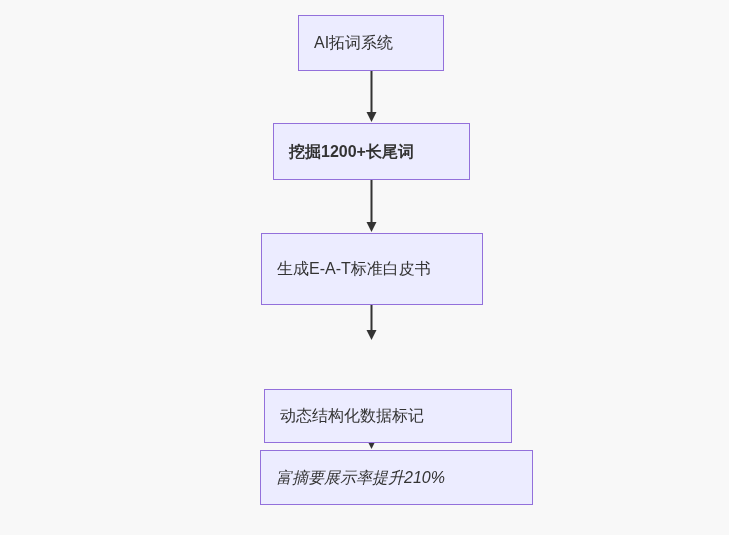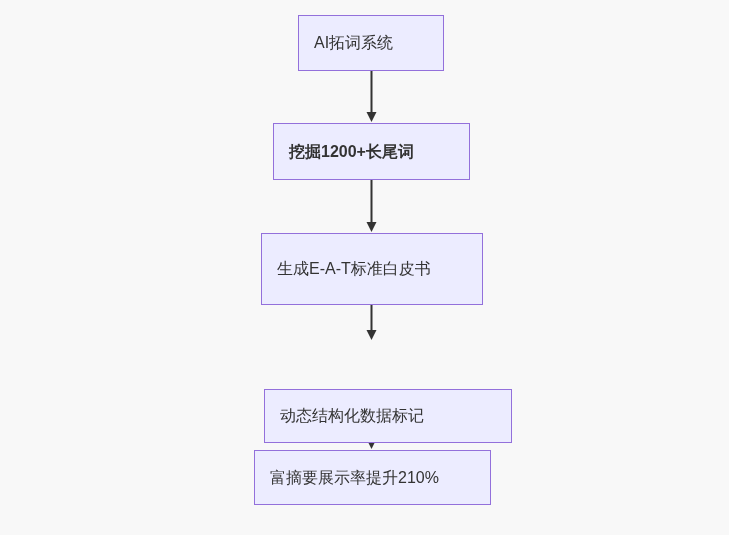--- a/index.html
+++ b/index.html
@@ -34,21 +34,21 @@
     font-size: 16px;
     line-height: 1;
     text-align: center;
     white-space: nowrap;
     padding-left: 15px;
   }
   .node-1 { left: 298px; top: 15px;  width: 146px; height: 56px; }
   .node-2 { left: 273px; top: 123px; width: 197px; height: 57px; font-weight: bold; }
   .node-3 { left: 261px; top: 233px; width: 222px; height: 72px; }
   .node-4 { left: 264px; top: 341px; width: 248px; height: 54px; margin-top: 48px; }
-  .node-5 { left: 254px; top: 450px; width: 237px; height: 55px; }
+  .node-5 { left: 260px; top: 450px; width: 273px; height: 55px; font-style: italic; }
   .edges-layer {
     position: absolute;
     left: 0; top: 0;
     width: 729px;
     height: 535px;
     pointer-events: none;
   }
   .edge-line { stroke: var(--arrow-color); stroke-width: 2; }
   .edge-head { fill: var(--arrow-color); }
 </style>

